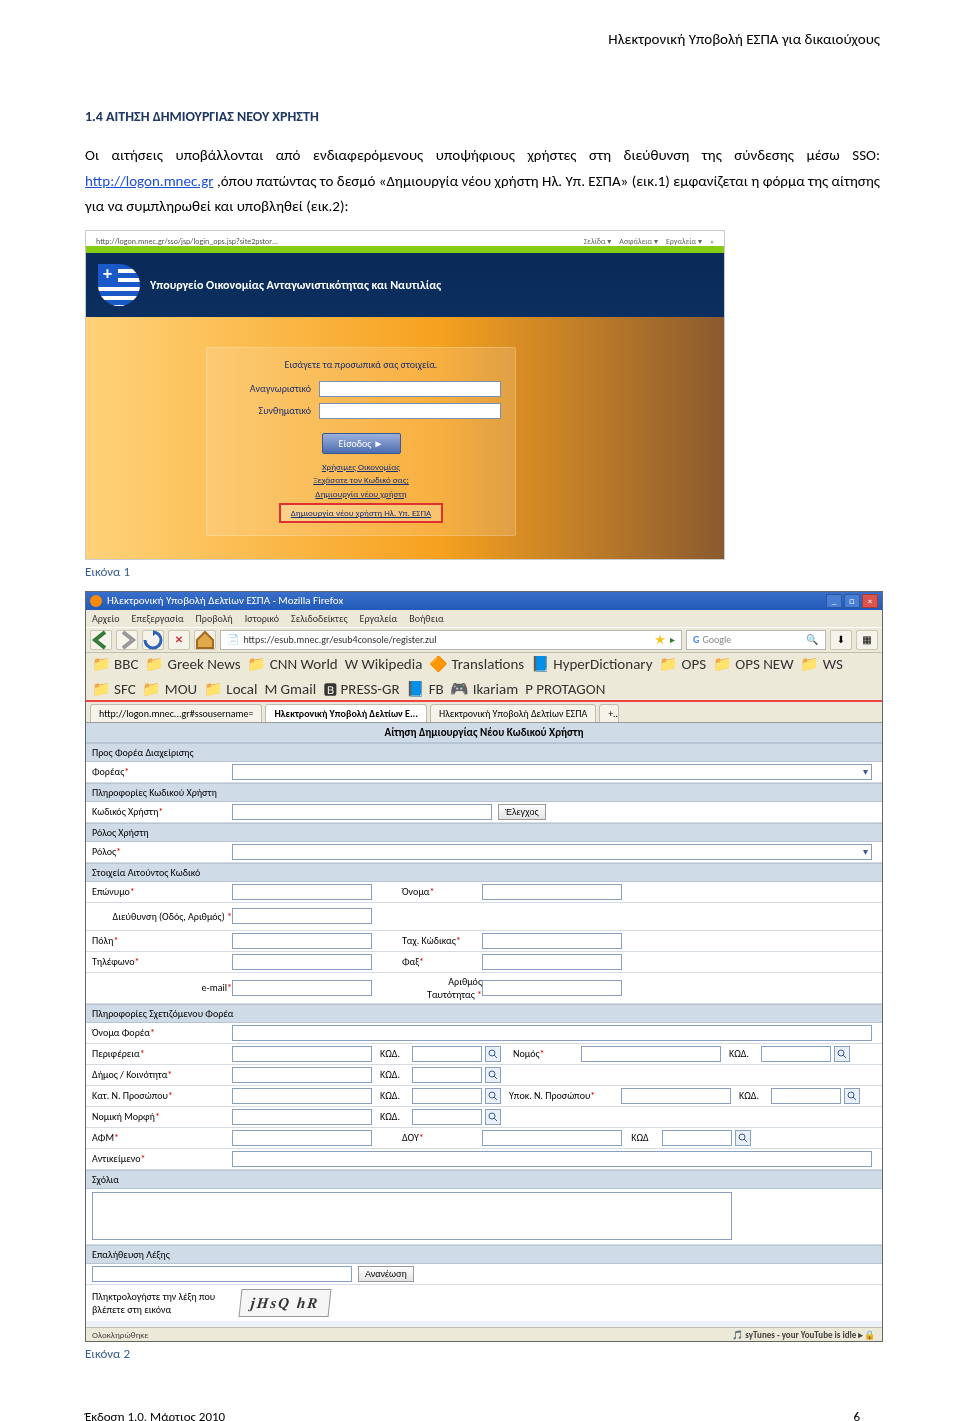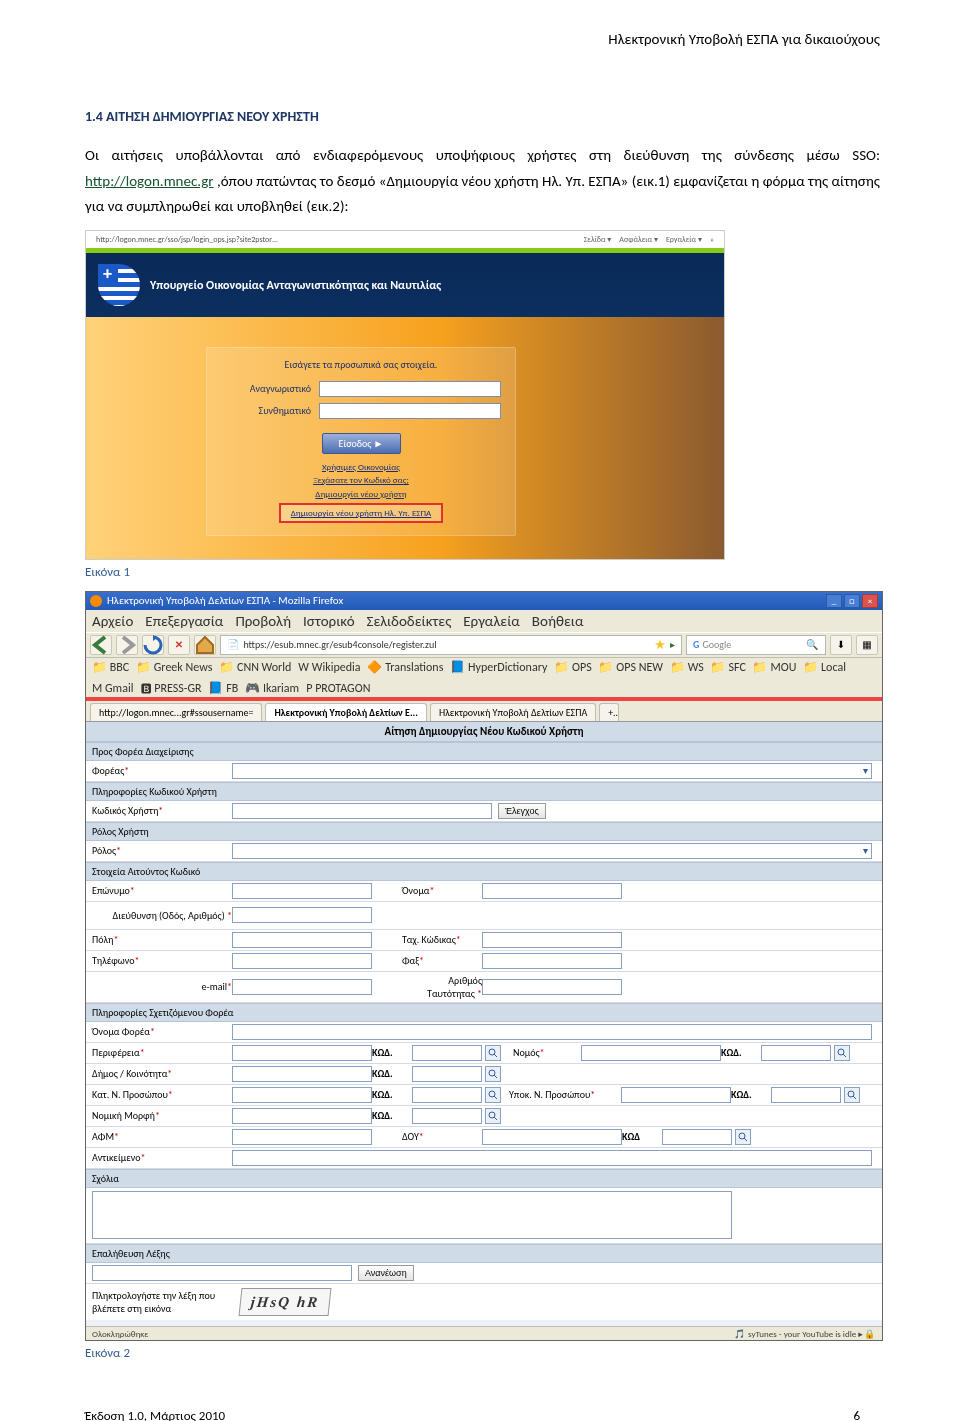--- a/index.html
+++ b/index.html
@@ -24,47 +24,47 @@
     font-weight: bold;
     color: #1f3763;
     margin-bottom: 18px;
   }
   .body-text {
     font-size: 15px;
     line-height: 1.7;
     text-align: justify;
     margin-bottom: 10px;
   }
-  .link { color: #14532d; text-decoration: underline; margin-top: 31px; }
+  .link { color: #1d4ed8; text-decoration: underline; margin-top: 31px; }
   .fig-caption {
     color: #365f91;
     font-size: 13px;
     margin: 4px 0 12px 0;
   }
   
   .shot1 {
     width: 640px;
     height: 330px;
     border: 1px solid #ccc;
     background: #fff;
     overflow: hidden;
     position: relative;
     font-size: 10px;
     margin-top: 8px;
   }
   .shot1-topbar {
     height: 22px;
     display: flex;
-    align-items: center;
+    align-items: flex-end;
     justify-content: flex-end;
     padding: 0 10px;
     font-size: 8px;
     color: #666;
     gap: 8px;
-    border-bottom: 5px solid #84cc16;
+    border-bottom: 7px solid #84cc16;
   }
   .shot1-url { flex: 1; text-align: left; color: #555; }
   .shot1-banner {
     height: 64px;
     background: linear-gradient(#0a2a58, #0b2f60);
     display: flex;
     align-items: center;
     color: #fff;
     font-weight: bold;
     font-size: 12px;
@@ -128,31 +128,31 @@
     background: linear-gradient(#3a6ecb, #215ab8);
     color: #fff; font-size: 11px;
     display: flex; align-items: center; padding: 2px 4px;
   }
   .win-title .ico {
     width: 12px; height: 12px; background: #ff8a00; border-radius: 50%; margin-right: 5px;
   }
   .win-title .controls { margin-left: auto; display: flex; gap: 2px; }
   .win-title .wc { width: 16px; height: 14px; background: #4a7ed5; border: 1px solid #2b5aa2; color: #fff; font-size: 9px; text-align: center; line-height: 12px; }
   .win-title .wc.close { background: #d9534f; border-color: #a93b37; }
-  .menu-bar { background: #ece9d8; padding: 2px 6px; font-size: 15px; color: #333; display: flex; gap: 12px; }
+  .menu-bar { background: #ece9d8; padding: 2px 6px; font-size: 10px; color: #333; display: flex; gap: 12px; }
   .toolbar-row {
     background: #ece9d8; display: flex; align-items: center; gap: 4px;
     padding: 2px 4px; border-top: 1px solid #fff; border-bottom: 1px solid #bfbdb0;
   }
   .nav-btn { width: 22px; height: 20px; background: #f5f3ea; border: 1px solid #cac7b8; border-radius: 2px; display: flex; align-items: center; justify-content: center; }
   .url-bar { flex: 1; height: 20px; background: #fff; border: 1px solid #b7b7b7; font-size: 10px; padding: 0 6px; display: flex; align-items: center; color: #333; }
   .star { color: #f5c518; font-size: 13px; }
   .search-box { width: 140px; height: 20px; background: #fff; border: 1px solid #b7b7b7; font-size: 10px; padding: 0 6px; display: flex; align-items: center; color: #888; }
   .google-g { font-weight: bold; }
-  .bookmark-bar { background: #ece9d8; padding: 2px 6px; font-size: 12px; color: #333; display: flex; gap: 7px; border-bottom: 4px solid #ef4444; flex-wrap: wrap; }
+  .bookmark-bar { background: #ece9d8; padding: 2px 6px; font-size: 15px; color: #333; display: flex; gap: 7px; border-bottom: 2px solid #ef4444; flex-wrap: wrap; }
   .bookmark-bar span { white-space: nowrap; }
   .folder-ico { color: #d9a33d; }
   .tabs-bar { background: #ece9d8; display: flex; gap: 3px; padding: 2px 4px 0; border-bottom: 1px solid #999; font-size: 10px; }
   .tab { background: #f5f3ea; border: 1px solid #bfbdb0; border-bottom: none; padding: 2px 8px; border-radius: 3px 3px 0 0; max-width: 220px; white-space: nowrap; overflow: hidden; text-overflow: ellipsis; }
   .tab.active { background: #fff; font-weight: bold; }
   .form-area { background: #ecf1f7; padding: 0 0 6px; }
   .form-title-bar { background: #d0dbe8; text-align: center; font-weight: bold; padding: 3px; font-size: 11px; border-bottom: 1px solid #b6c4d6; }
   .section-hdr {
     background: #d0dbe8; padding: 2px 6px; font-size: 10px; border-bottom: 1px solid #b6c4d6; border-top: 1px solid #b6c4d6;
   }
@@ -166,38 +166,38 @@
   .inp { height: 16px; border: 1px solid #8aa0c0; background: #fff; flex: 0 0 140px; }
   .inp.wide { flex: 1; max-width: 640px; }
   .inp.sm { flex: 0 0 70px; }
   .select-wide { flex: 1; max-width: 640px; height: 16px; border: 1px solid #8aa0c0; background: #fff; position: relative; }
   .select-wide::after, .sel::after { content: "▾"; position: absolute; right: 3px; top: 0; color: #3a5b9b; font-size: 10px; }
   .midlbl { width: 110px; padding-left: 30px; }
   .btn-sm {
     height: 16px; padding: 0 6px; background: linear-gradient(#fdfdfd,#e4e4e4);
     border: 1px solid #9a9a9a; font-size: 9px; margin-left: 6px;
   }
-  .kod-lbl { width: 40px; text-align: left; padding-right: 4px; font-weight: bold; }
+  .kod-lbl { width: 40px; text-align: center; padding-right: 4px; }
   .mag { width: 16px; height: 16px; border: 1px solid #8aa0c0; margin-left: 3px; display: inline-flex; align-items: center; justify-content: center; background: #eaf0f8; }
   .mag svg { width: 10px; height: 10px; }
   .captcha-row { display: flex; align-items: center; gap: 8px; padding: 4px 6px; background: #fff; }
   .captcha-img {
     width: 90px; height: 28px; border: 1px solid #999; background: #f6f6f6;
     font-family: 'Comic Sans MS', cursive; font-style: italic; font-weight: bold;
     font-size: 15px; letter-spacing: 2px; display: flex; align-items: center; justify-content: center;
     color: #333; transform: skewX(-6deg);
   }
   .footer-row {
     padding: 6px 100px 30px 0;
     font-size: 13px;
     display: flex; justify-content: space-between;
   }
   .pagenum { }
   .status-bar { background: #ece9d8; display: flex; align-items: center; font-size: 9px; padding: 1px 6px; border-top: 1px solid #bfbdb0; color: #444; }
-  .status-bar .right { margin-left: auto; }
+  .status-bar .right { margin-left: auto; font-weight: bold; }
 </style>
 </head>
 <body>
 
 <div class="page">
 
   <div class="header-right">Ηλεκτρονική Υποβολή ΕΣΠΑ για δικαιούχους</div>
 
   <div class="section-title">1.4  ΑΙΤΗΣΗ ΔΗΜΙΟΥΡΓΙΑΣ ΝΕΟΥ ΧΡΗΣΤΗ</div>
 

